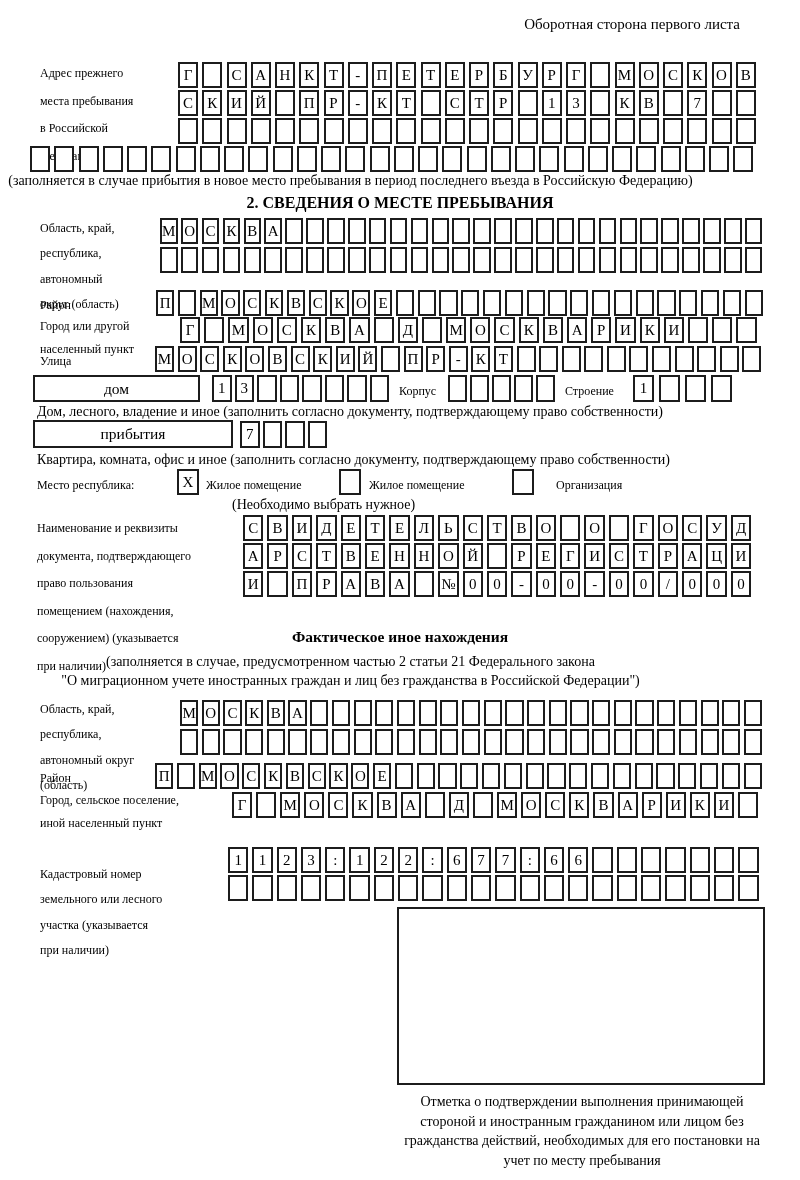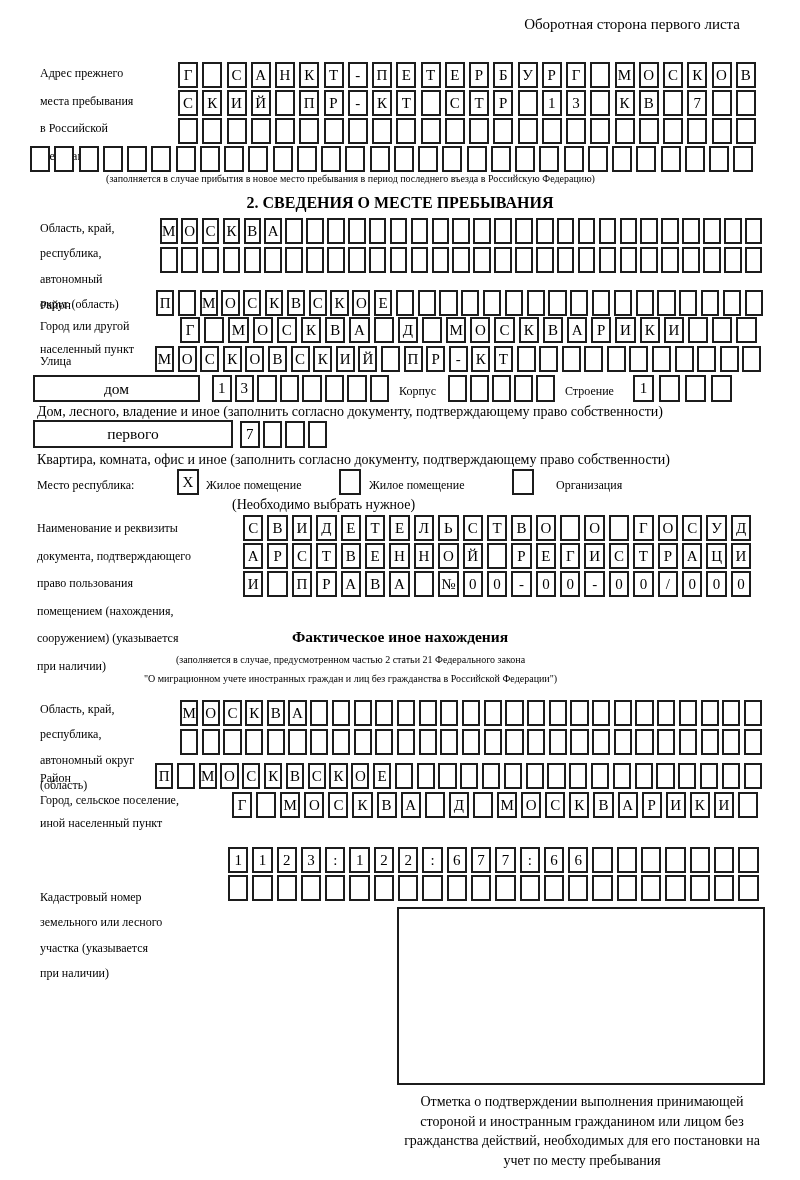--- a/index.html
+++ b/index.html
@@ -2,21 +2,21 @@
 <html lang="ru"><head>
 <meta charset="utf-8">
 <title>Form</title>
 <style>
   *{margin:0;padding:0;box-sizing:border-box}
   html,body{background:#fff}
   body{width:800px;height:1180px;position:relative;color:#000;
        font-family:"Liberation Serif","DejaVu Serif",serif;overflow:hidden}
   .flabel{position:absolute;font-size:12px;line-height:27px;white-space:pre-line}
   .cap{position:absolute;font-size:14px}
-  .capc{position:absolute;left:0;width:701px;text-align:center;font-size:10px}
+  .capc{position:absolute;left:0;width:701px;text-align:center;font-size:14px}
   .hdr{position:absolute;left:0;width:800px;text-align:center;font-weight:bold;font-size:16px}
   .boxrow{position:absolute;display:flex;gap:var(--g,4px)}
   .cb{flex:0 0 auto;width:var(--w,20px);height:var(--h,26px);border:2px solid #1c1c1c;
       display:flex;align-items:center;justify-content:center;font-size:15px;background:#fff}
   .bigbox{position:absolute;border:2px solid #1c1c1c;display:flex;align-items:center;
       justify-content:center;font-size:15.5px;background:#fff}
   .stamp{position:absolute;border:2px solid #1c1c1c;background:#fff}
 </style>
 </head>
 <body>
@@ -321,21 +321,21 @@
   </div>
 <div class="flabel" style="left:565px;top:378px">Строение</div>
 <div class="boxrow" style="left:633px;top:375px;--w:21px;--g:5px;--h:27px">
     <span class="cb">1</span>
     <span class="cb"></span>
     <span class="cb"></span>
     <span class="cb"></span>
   </div>
 <div class="cap" style="left:37px;top:404px">Дом, лесного, владение и иное (заполнить согласно документу, подтверждающему право собственности)</div>
 
-<div class="bigbox" style="left:33px;top:420px;width:200px;height:28px">первого</div>
+<div class="bigbox" style="left:33px;top:420px;width:200px;height:28px">прибытия</div>
 <div class="boxrow" style="left:240px;top:421px;--w:19.5px;--g:3px;--h:27px">
     <span class="cb">7</span>
     <span class="cb"></span>
     <span class="cb"></span>
     <span class="cb"></span>
   </div>
 <div class="cap" style="left:37px;top:452px">Квартира, комната, офис и иное (заполнить согласно документу, подтверждающему право собственности)</div>
 
 <div class="flabel" style="left:37px;top:472px">Место республика:</div>
 <div class="boxrow" style="left:177px;top:469px;--w:22px">
@@ -547,21 +547,21 @@
     <span class="cb">К</span>
     <span class="cb">В</span>
     <span class="cb">А</span>
     <span class="cb">Р</span>
     <span class="cb">И</span>
     <span class="cb">К</span>
     <span class="cb">И</span>
     <span class="cb"></span>
   </div>
 
-<div class="flabel" style="left:40px;top:885px;line-height:25.3px">Кадастровый номер
+<div class="flabel" style="left:40px;top:862px;line-height:25.3px">Кадастровый номер
 земельного или лесного
 участка (указывается
 при наличии)</div>
 <div class="boxrow" style="left:228px;top:847px;--w:20.3px;--g:4px">
     <span class="cb">1</span>
     <span class="cb">1</span>
     <span class="cb">2</span>
     <span class="cb">3</span>
     <span class="cb">:</span>
     <span class="cb">1</span>

